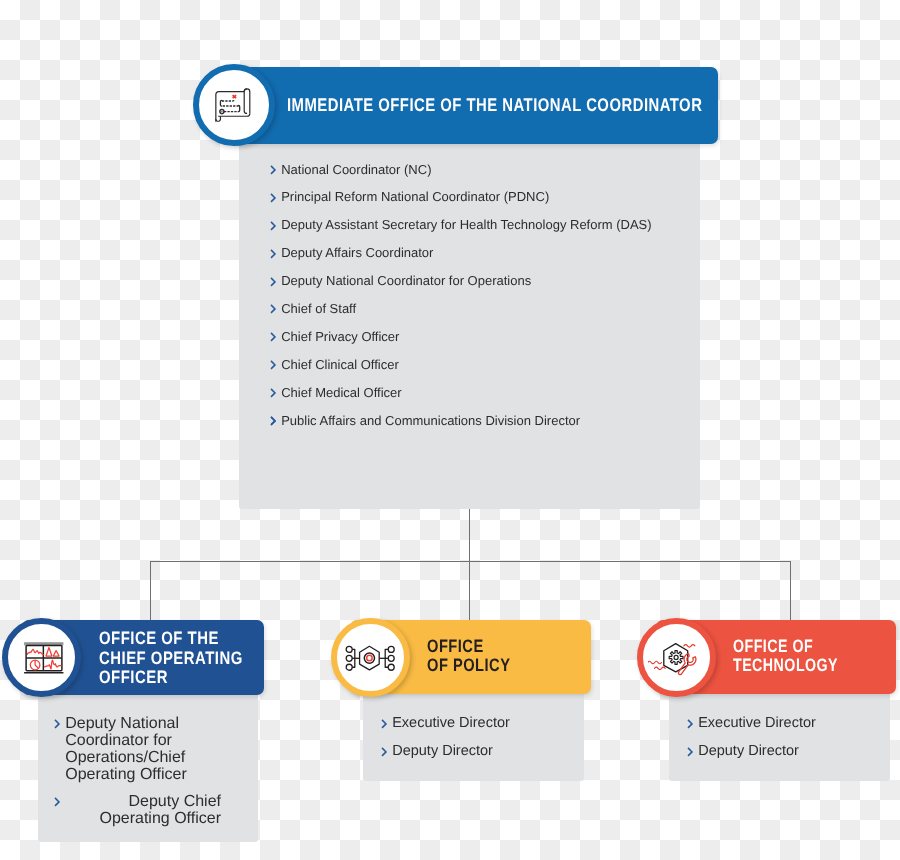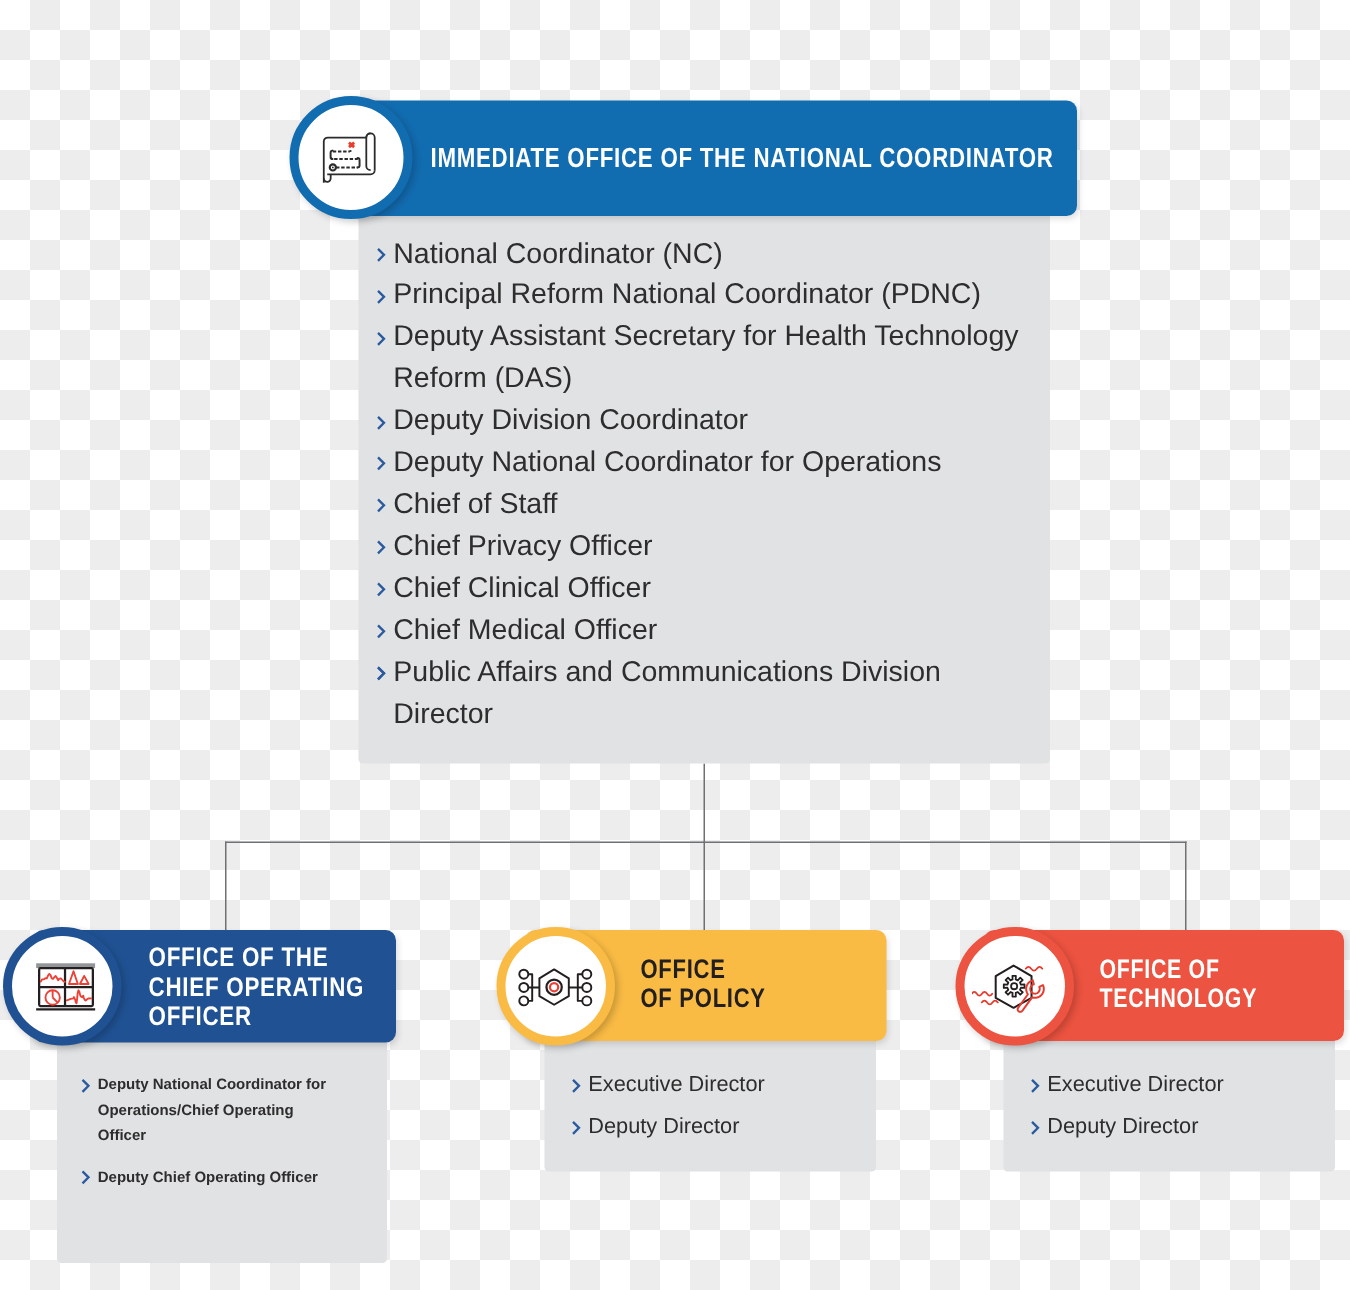--- a/index.html
+++ b/index.html
@@ -28,21 +28,21 @@
   .disc{position:absolute;border-radius:50%;background:#fff;
         box-shadow:2px 2px 5px rgba(0,0,0,.20);
         display:flex;align-items:center;justify-content:center;}
   .disc svg{display:block;}
 
   
   ul.items{list-style:none;margin:0;padding:0;position:absolute;}
   ul.items li{position:relative;color:#2d2d2d;
               font-family:"Liberation Sans",sans-serif;
               padding-left:11.2px;}
-  ul.items.tight li + li{margin-top:11px;}
+  ul.items.tight li + li{margin-top:11px;text-align:right;}
   ul.items li .chev{position:absolute;left:0;top:0;width:12px;height:100%;}
   ul.items li .chev svg{position:absolute;left:0;top:9.2px;}
   ul.items.tight li .chev svg{top:2.6px;}
 </style>
 </head>
 <body>
 
 <div class="stage">
 
   <div class="conn" style="left:469px;top:509px;width:1.2px;height:53px;"></div>
@@ -77,41 +77,41 @@
         <g fill="none" stroke="#2b2b2b" stroke-width="1.3" stroke-linecap="round">
           <path d="M11.7 19.4 a1.35 1.35 0 0 0 -1.3 1.35 v3.0 a1.35 1.35 0 0 0 1.3 1.3"></path>
           <path d="M28.4 24.35 a1.35 1.35 0 0 1 1.3 1.35 v3.55 a1.35 1.35 0 0 1 -1.3 1.35"></path>
         </g>
         <circle cx="11.9" cy="30.6" r="2.05" fill="none" stroke="#2b2b2b" stroke-width="1.45"></circle>
         <circle cx="11.9" cy="30.6" r="0.62" fill="#2b2b2b"></circle>
         <circle cx="23.7" cy="19.65" r="0.72" fill="#2b2b2b"></circle>
         <path d="M22.65 14.1 L26.1 17.1 M26.1 14.1 L22.65 17.1" stroke="#ec3b2c" stroke-width="1.85" stroke-linecap="butt"></path>
       </svg>
     </div>
-    <ul class="items" style="left:251px;top:155.5px;width:444px;font-size:19px;line-height:27.95px;">
+    <ul class="items" style="left:270px;top:155.5px;width:444px;font-size:13px;line-height:27.95px;">
         <li><span class="chev">
             <svg width="7" height="10" viewBox="0 0 7 10">
               <path d="M1.0 0.9 L5.0 4.9 L1.0 8.9" fill="none" stroke="#2b5b9e" stroke-width="1.55" stroke-linecap="butt" stroke-linejoin="miter"></path>
             </svg>
           </span><span class="txt">National Coordinator (NC)</span></li>
         <li><span class="chev">
             <svg width="7" height="10" viewBox="0 0 7 10">
               <path d="M1.0 0.9 L5.0 4.9 L1.0 8.9" fill="none" stroke="#2b5b9e" stroke-width="1.55" stroke-linecap="butt" stroke-linejoin="miter"></path>
             </svg>
           </span><span class="txt">Principal Reform National Coordinator (PDNC)</span></li>
         <li><span class="chev">
             <svg width="7" height="10" viewBox="0 0 7 10">
               <path d="M1.0 0.9 L5.0 4.9 L1.0 8.9" fill="none" stroke="#2b5b9e" stroke-width="1.55" stroke-linecap="butt" stroke-linejoin="miter"></path>
             </svg>
           </span><span class="txt">Deputy Assistant Secretary for Health Technology Reform (DAS)</span></li>
         <li><span class="chev">
             <svg width="7" height="10" viewBox="0 0 7 10">
               <path d="M1.0 0.9 L5.0 4.9 L1.0 8.9" fill="none" stroke="#2b5b9e" stroke-width="1.55" stroke-linecap="butt" stroke-linejoin="miter"></path>
             </svg>
-          </span><span class="txt">Deputy Division Coordinator</span></li>
+          </span><span class="txt">Deputy Affairs Coordinator</span></li>
         <li><span class="chev">
             <svg width="7" height="10" viewBox="0 0 7 10">
               <path d="M1.0 0.9 L5.0 4.9 L1.0 8.9" fill="none" stroke="#2b5b9e" stroke-width="1.55" stroke-linecap="butt" stroke-linejoin="miter"></path>
             </svg>
           </span><span class="txt">Deputy National Coordinator for Operations</span></li>
         <li><span class="chev">
             <svg width="7" height="10" viewBox="0 0 7 10">
               <path d="M1.0 0.9 L5.0 4.9 L1.0 8.9" fill="none" stroke="#2b5b9e" stroke-width="1.55" stroke-linecap="butt" stroke-linejoin="miter"></path>
             </svg>
           </span><span class="txt">Chief of Staff</span></li>
@@ -173,21 +173,21 @@
           <path d="M16.1 30.0 V25.2 M16.1 30.0 L19.5 33.4"></path>
         </g>
 
         <g fill="none" stroke="#ee4036" stroke-width="1.25" stroke-linejoin="round" stroke-linecap="round">
           <path d="M25.6 31.9 L28.2 30.9 L29.9 30.6 L30.3 29.7 L30.8 30.7 L31.3 32.1 L31.6 33.3 L32.0 33.9
                    L32.3 31.8 L32.8 27.1 L33.3 25.2 L33.9 26.1 L34.5 28.6 L35.1 29.5 L35.7 29.8 L36.0 29.3
                    L36.5 28.8 L36.9 30.4 L37.5 31.6 L38.1 32.0 L38.7 31.5 L39.8 30.7 L41.9 30.6"></path>
         </g>
       </svg>
     </div>
-    <ul class="items tight" style="left:54px;top:716px;width:167px;font-size:10px;line-height:16.85px;font-weight:bold;">
+    <ul class="items tight" style="left:54px;top:716px;width:167px;font-size:16px;line-height:16.85px;">
         <li><span class="chev">
             <svg width="7" height="10" viewBox="0 0 7 10">
               <path d="M1.0 0.9 L5.0 4.9 L1.0 8.9" fill="none" stroke="#2b5b9e" stroke-width="1.55" stroke-linecap="butt" stroke-linejoin="miter"></path>
             </svg>
           </span><span class="txt">Deputy National Coordinator for Operations/Chief Operating Officer</span></li>
         <li><span class="chev">
             <svg width="7" height="10" viewBox="0 0 7 10">
               <path d="M1.0 0.9 L5.0 4.9 L1.0 8.9" fill="none" stroke="#2b5b9e" stroke-width="1.55" stroke-linecap="butt" stroke-linejoin="miter"></path>
             </svg>
           </span><span class="txt">Deputy Chief Operating Officer</span></li>

